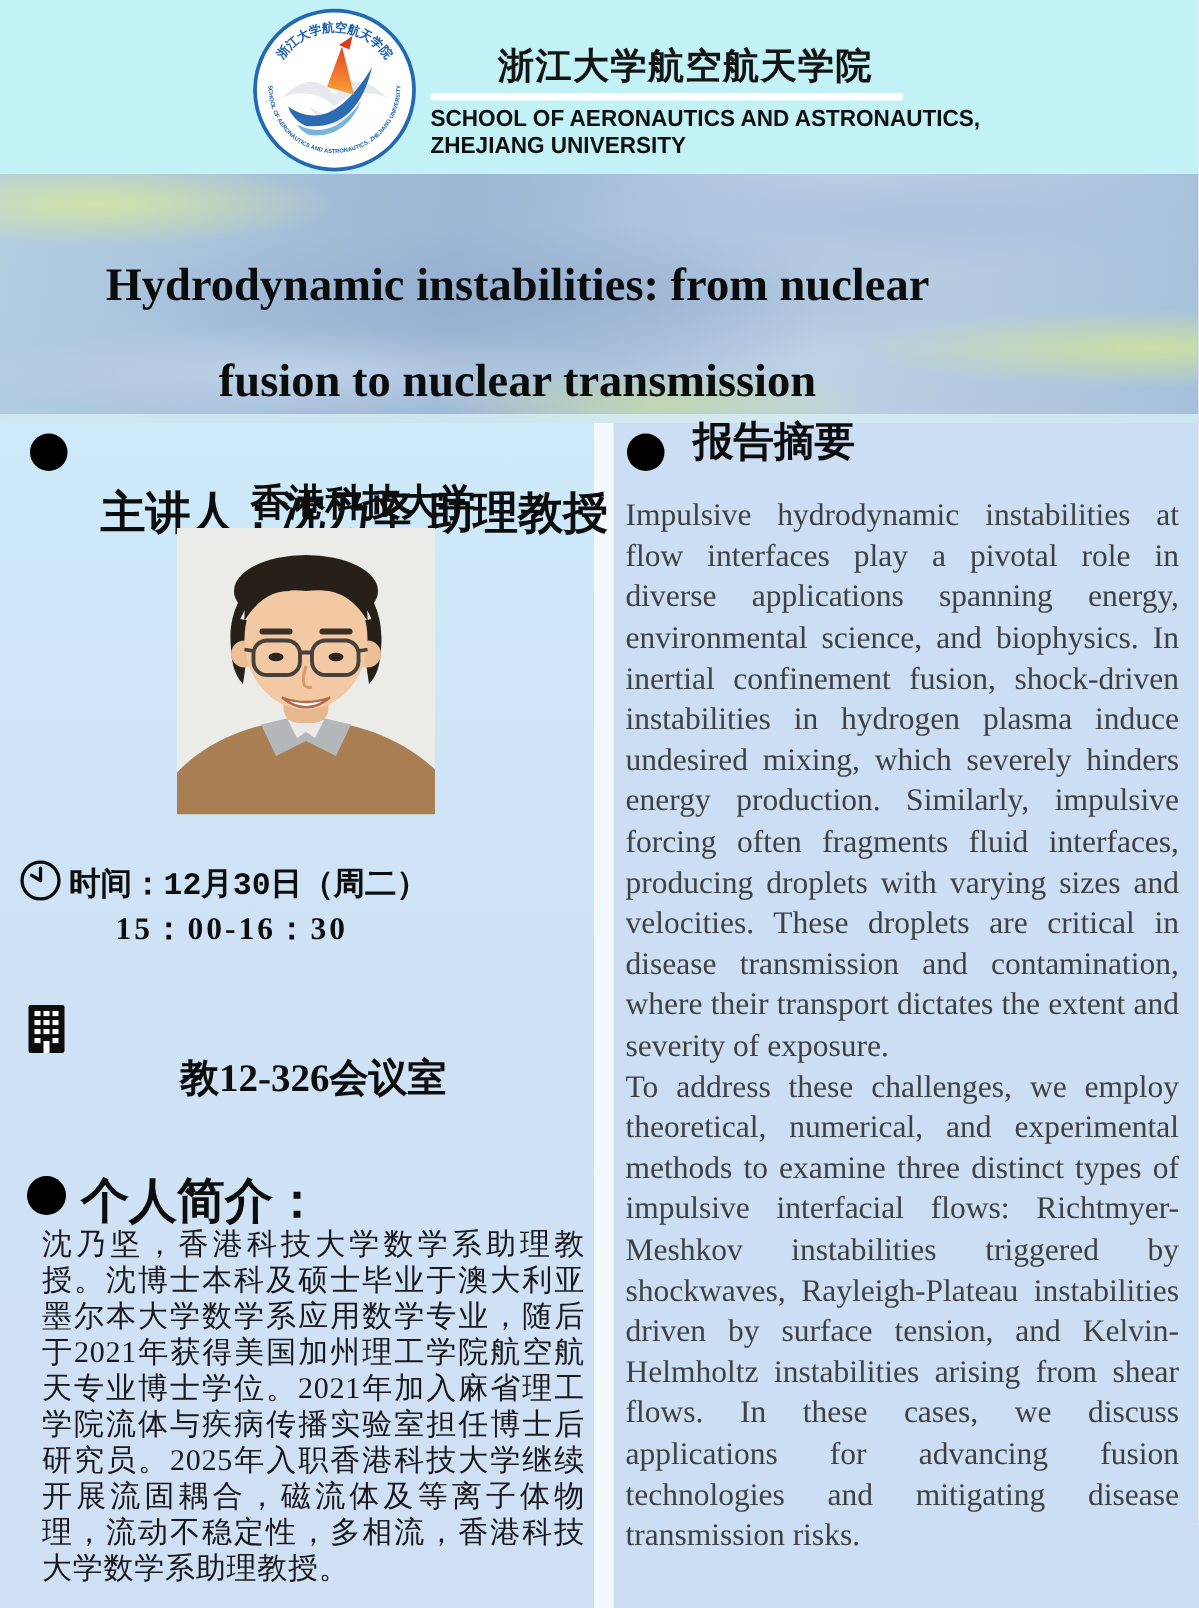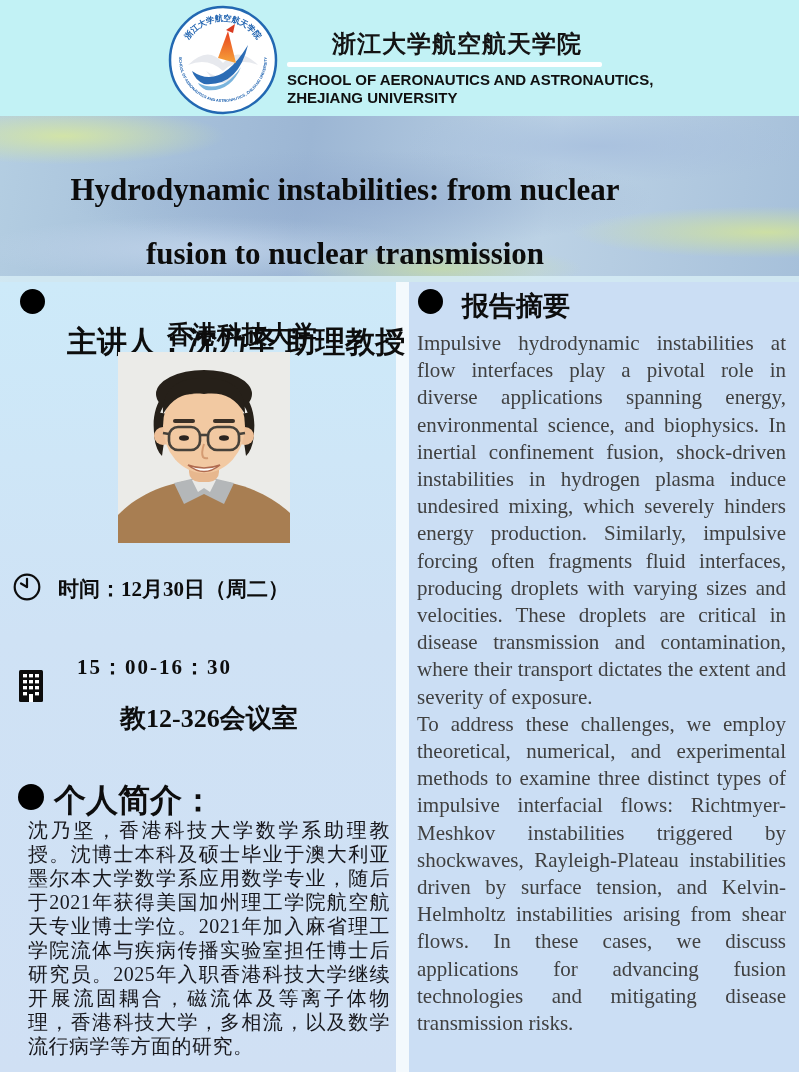--- a/index.html
+++ b/index.html
@@ -48,34 +48,34 @@
   
   .bullet{position:absolute;background:#000;border-radius:50%;}
   .cjk-bold{font-weight:bold;color:#0d0d0d;white-space:nowrap;}
   
   .spk1{position:absolute;left:67px;top:286px;font-size:30px;margin-top:36px;}
   .spk2{position:absolute;left:167px;top:318px;font-size:25px;text-align:center;}
   
   .photo{position:absolute;left:118px;top:352px;width:172px;height:191px;}
   
   .sched{font-family:"Liberation Serif","DejaVu Serif",serif;color:#0d0d0d;font-weight:bold;}
-  .time1{position:absolute;left:58px;top:575px;font-size:21px;white-space:nowrap;}
-  .time2{position:absolute;left:77px;top:605px;font-size:21px;letter-spacing:2px;white-space:nowrap;margin-top:48px;}
+  .time1{position:absolute;left:46px;top:575px;font-size:21px;white-space:nowrap;font-family:Liberation Mono, monospace;}
+  .time2{position:absolute;left:77px;top:605px;font-size:21px;letter-spacing:2px;white-space:nowrap;}
   .loc1{position:absolute;left:58px;top:671px;font-size:21.5px;white-space:nowrap;}
   .loc2{position:absolute;left:120px;top:701px;font-size:26px;white-space:nowrap;}
   .icon{position:absolute;}
   
   .bio-h{position:absolute;left:54px;top:779px;font-size:32px;}
   .bio-p{
     position:absolute;left:28px;top:818px;width:362px;height:246px;overflow:hidden;
     font-family:"Liberation Serif","DejaVu Serif",serif;color:#17171c;
     font-size:20px;line-height:24px;text-align:justify;letter-spacing:.5px;
   }
   
-  .abs-h{position:absolute;left:462px;top:288px;font-size:27px;}
+  .abs-h{position:absolute;left:462px;top:276px;font-size:27px;}
   .abs-p{
     position:absolute;left:417px;top:330px;width:369px;height:736px;overflow:hidden;
     font-family:"Liberation Serif","DejaVu Serif",serif;color:#404040;
     font-size:21px;line-height:27.2px;text-align:justify;
   }
   .abs-p p{margin:0;}
 </style>
 </head>
 <body>
 
@@ -199,21 +199,21 @@
         <rect x="5" y="24" width="4" height="3.4"></rect>
           <rect x="17" y="24" width="4" height="3.4"></rect>
         <rect x="11" y="26" width="4" height="8"></rect>
       </g>
     </svg>
   </div>
   <div class="sched loc2">教12-326会议室</div>
 
   <span class="bullet" style="left:18px;top:784px;width:26px;height:26px;"></span>
   <div class="cjk-bold bio-h">个人简介：</div>
-  <div class="bio-p">沈乃坚，香港科技大学数学系助理教授。沈博士本科及硕士毕业于澳大利亚墨尔本大学数学系应用数学专业，随后于2021年获得美国加州理工学院航空航天专业博士学位。2021年加入麻省理工学院流体与疾病传播实验室担任博士后研究员。2025年入职香港科技大学继续开展流固耦合，磁流体及等离子体物理，香港科技大学，多相流，以及数学流行病学等方面的研究。</div>
+  <div class="bio-p">沈乃坚，香港科技大学数学系助理教授。沈博士本科及硕士毕业于澳大利亚墨尔本大学数学系应用数学专业，随后于2021年获得美国加州理工学院航空航天专业博士学位。2021年加入麻省理工学院流体与疾病传播实验室担任博士后研究员。2025年入职香港科技大学继续开展流固耦合，磁流体及等离子体物理，流动不稳定性，多相流，香港科技大学数学系助理教授。</div>
 
   <span class="bullet" style="left:418px;top:289px;width:25px;height:25px;"></span>
   <div class="cjk-bold abs-h">报告摘要</div>
   <div class="abs-p">
     <p>Impulsive hydrodynamic instabilities at flow interfaces play a pivotal role in diverse applications spanning energy, environmental science, and biophysics. In inertial confinement fusion, shock-driven instabilities in hydrogen plasma induce undesired mixing, which severely hinders energy production. Similarly, impulsive forcing often fragments fluid interfaces, producing droplets with varying sizes and velocities. These droplets are critical in disease transmission and contamination, where their transport dictates the extent and severity of exposure.</p>
     <p>To address these challenges, we employ theoretical, numerical, and experimental methods to examine three distinct types of impulsive interfacial flows: Richtmyer-Meshkov instabilities triggered by shockwaves, Rayleigh-Plateau instabilities driven by surface tension, and Kelvin-Helmholtz instabilities arising from shear flows. In these cases, we discuss applications for advancing fusion technologies and mitigating disease transmission risks.</p>
   </div>
 
 </div>
 

